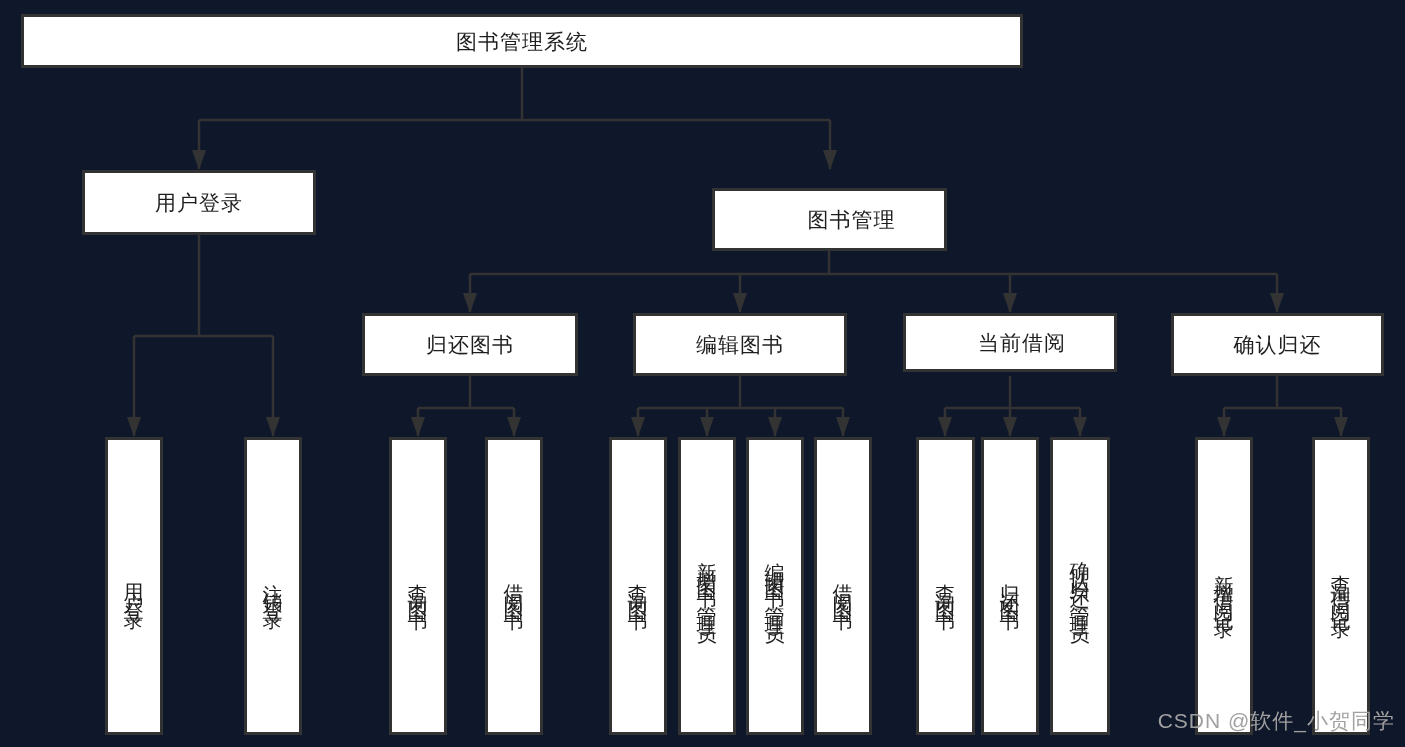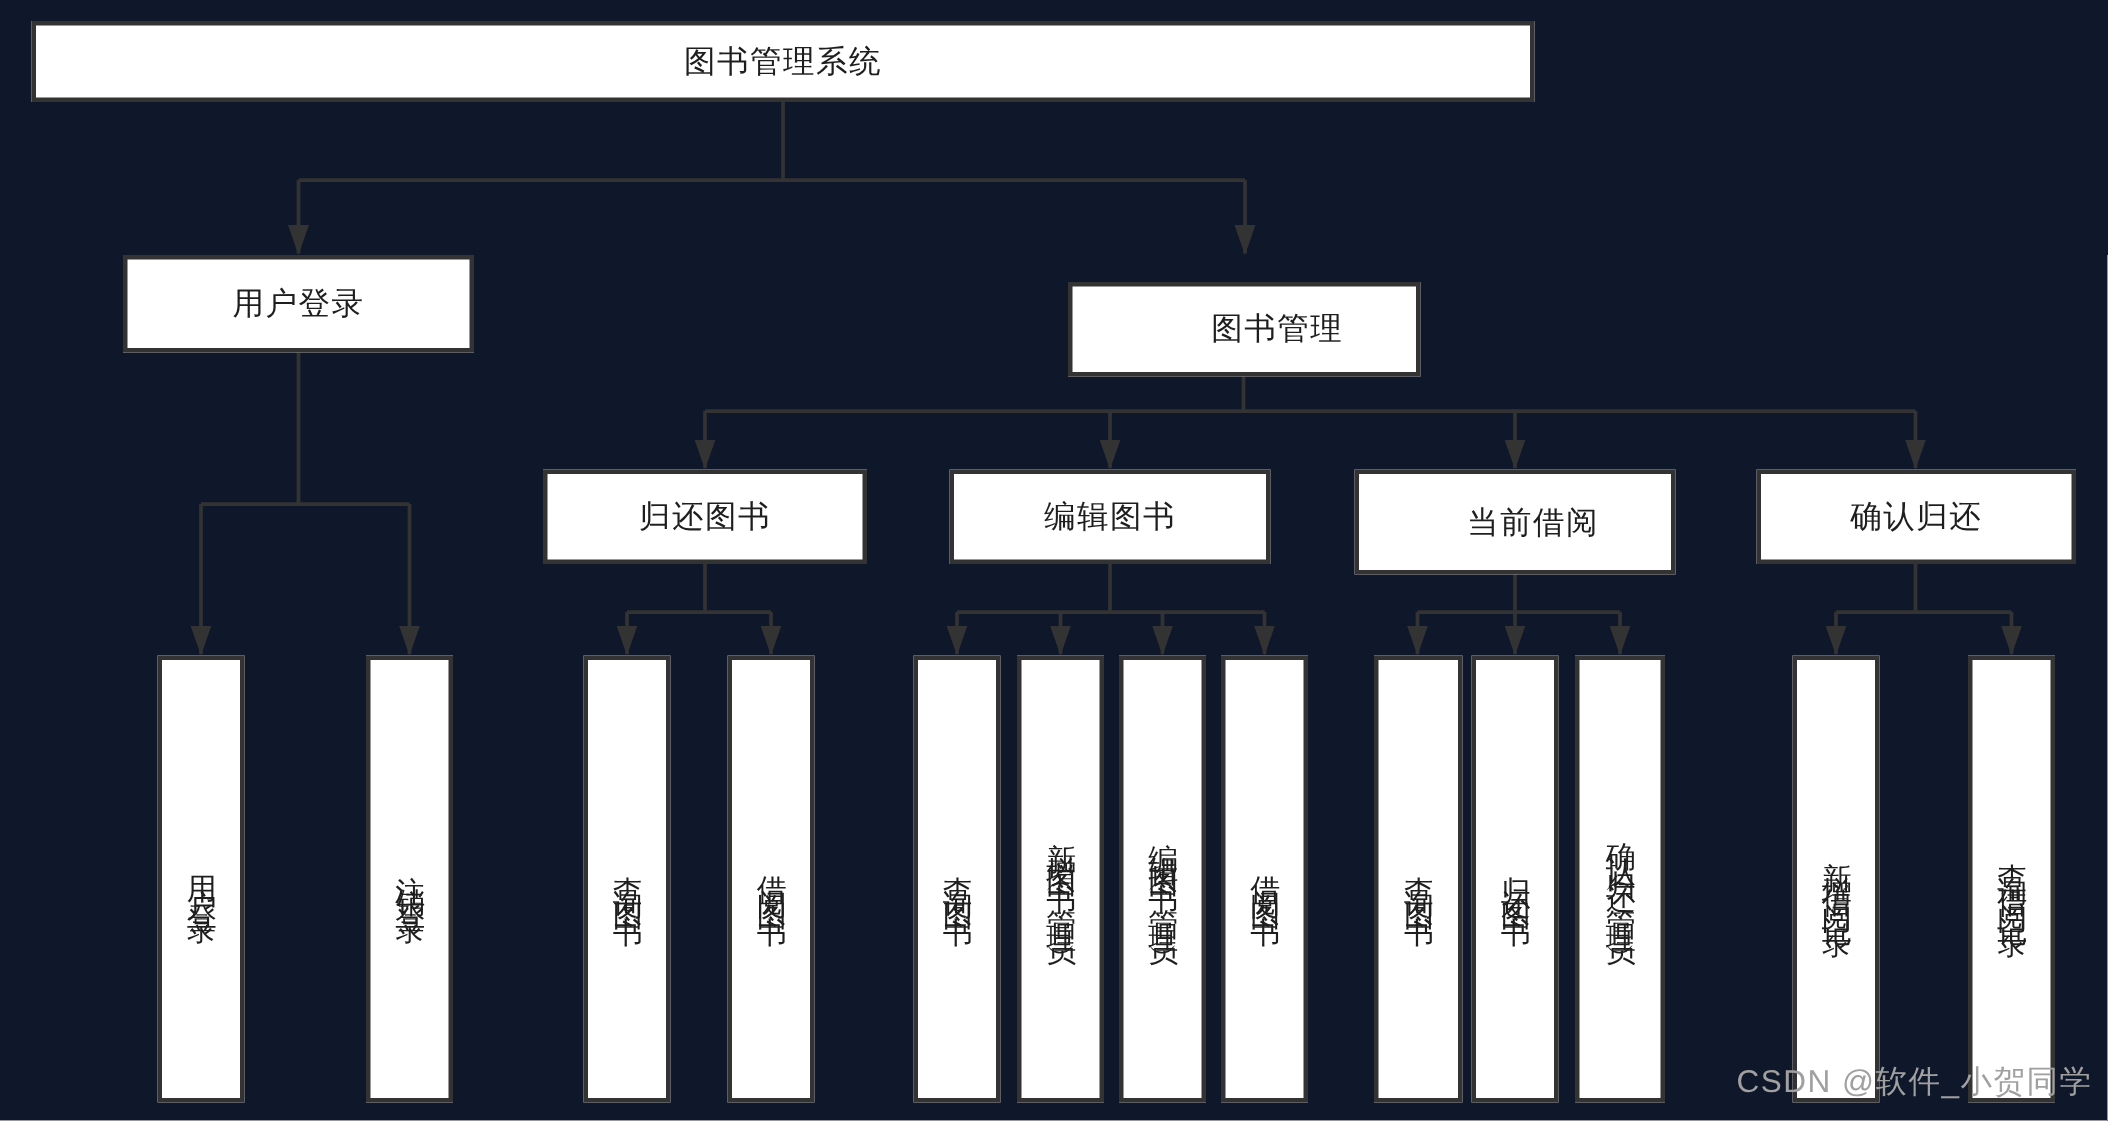--- a/index.html
+++ b/index.html
@@ -129,21 +129,21 @@
     </g>
   </svg>
 
   <div class="node" style="left:21px; top:14px; width:1002px; height:54px;">图书管理系统</div>
 
   <div class="node" style="left:82px; top:170px; width:234px; height:65px;">用户登录</div>
   <div class="node" style="left:712px; top:188px; width:235px; height:63px;padding-left:44px;">图书管理</div>
 
   <div class="node" style="left:362px; top:313px; width:216px; height:63px;">归还图书</div>
   <div class="node" style="left:633px; top:313px; width:214px; height:63px;">编辑图书</div>
-  <div class="node" style="left:903px; top:313px; width:214px; height:70px;padding-left:24px;">当前借阅</div>
+  <div class="node" style="left:903px; top:313px; width:214px; height:59px;padding-left:24px;">当前借阅</div>
   <div class="node" style="left:1171px; top:313px; width:213px; height:63px;">确认归还</div>
 
   <div class="vnode" style="left:105px; width:58px;">
     <span class="vtext">用户登录</span>
   </div>
   <div class="vnode" style="left:244px; width:58px;">
     <span class="vtext">注销登录</span>
   </div>
 
   <div class="vnode" style="left:389px; width:58px;">

